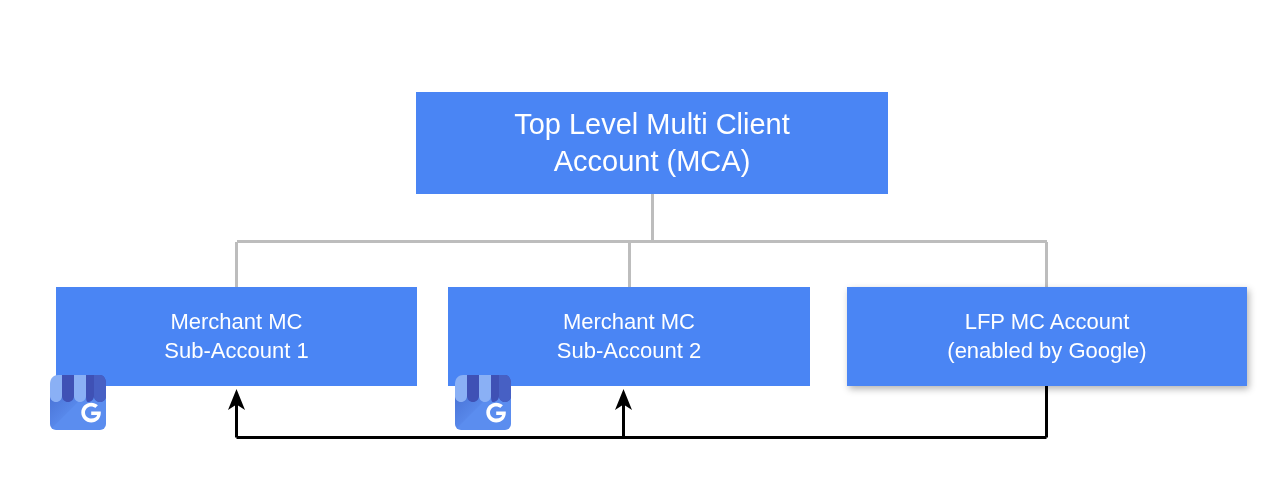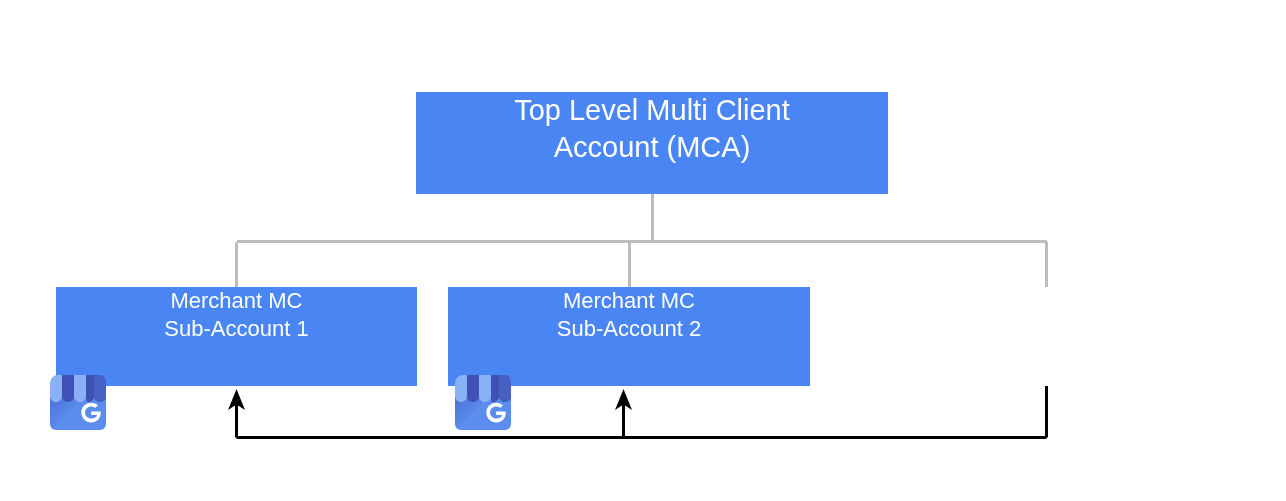--- a/index.html
+++ b/index.html
@@ -32,20 +32,21 @@
   #tree-lines { z-index: 1; }
   #feed-arrows { z-index: 4; }
 
   
   .node {
     position: absolute;
     box-sizing: border-box;
     background: #4a85f4;
     color: #ffffff;
     display: flex;
+    align-items: center;
     justify-content: center;
     text-align: center;
     line-height: 1.28;
     z-index: 2;
   }
   .node .node-label {
     display: block;
     white-space: pre-line;
     padding: 0 10px;
   }
@@ -134,20 +135,24 @@
   <div class="node" id="node-sub1">
     <span class="node-label">Merchant MC
 Sub-Account 1</span>
   </div>
 
   <div class="node" id="node-sub2">
     <span class="node-label">Merchant MC
 Sub-Account 2</span>
   </div>
 
+  <div class="node" id="node-lfp">
+    <span class="node-label">LFP MC Account
+(enabled by Google)</span>
+  </div>
 
   <svg class="gbp-icon" id="gbp-icon-1" viewBox="0 0 72 72" aria-hidden="true">
     <defs>
       <clipPath id="gbpClip1">
           <rect x="8" y="26" width="56" height="38" rx="6" ry="6"></rect>
         </clipPath>
       <linearGradient id="gbpShade1" x1="0" y1="0" x2="1" y2="1">
         <stop offset="0%" stop-color="#3a5bbf" stop-opacity="0.55"></stop>
         <stop offset="62%" stop-color="#3a5bbf" stop-opacity="0.0"></stop>
       </linearGradient>

